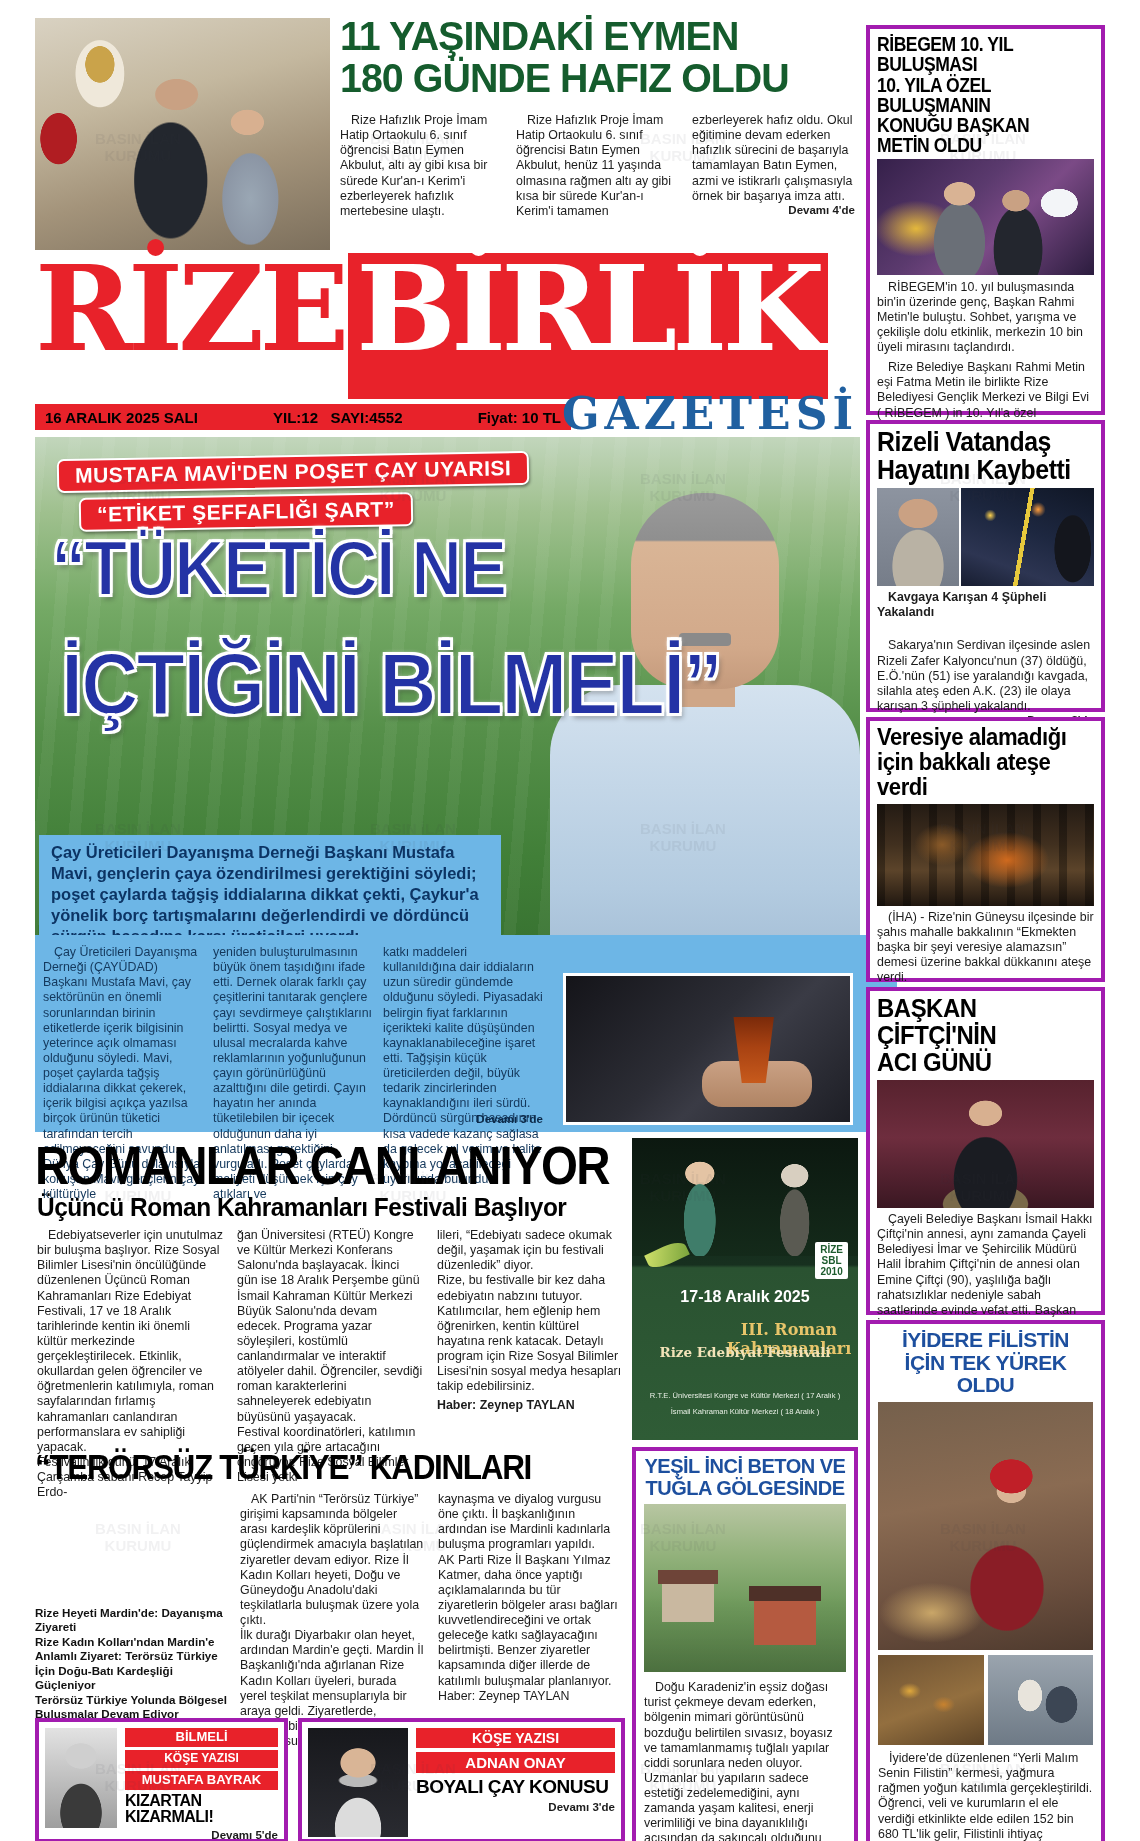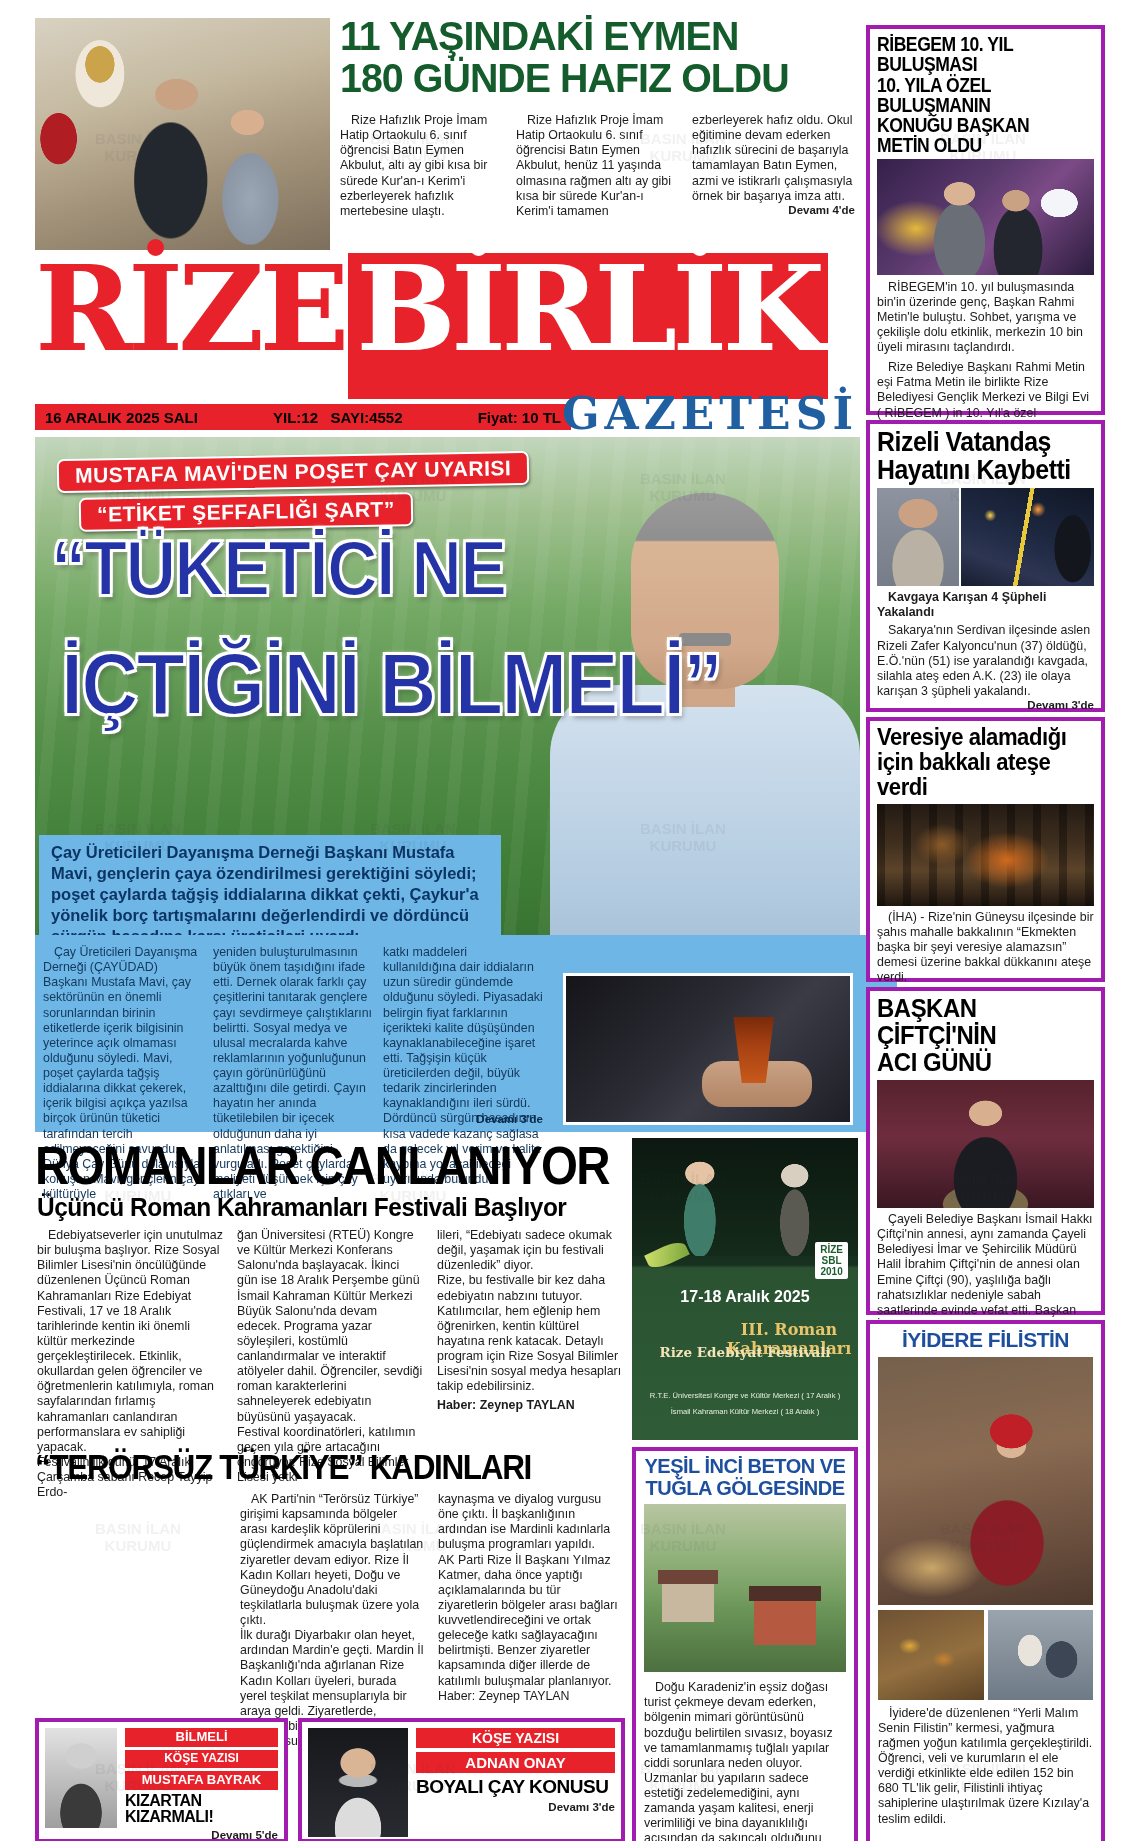--- a/index.html
+++ b/index.html
@@ -254,21 +254,21 @@
   <div class="abs box" style="left:866px;top:420px;width:239px;height:292px;padding:4px 7px;">
     <div class="rail-head-black" style="font-size:27px;">
       <div class="cond" style="transform:scaleX(.92);">Rizeli Vatandaş</div>
       <div class="cond" style="transform:scaleX(.92);">Hayatını Kaybetti</div>
     </div>
     <div style="position:relative;width:100%;height:98px;margin:4px 0;display:flex;gap:2px;">
       <div class="ph-rizeli-l" style="width:38%;height:100%;"></div>
       <div class="ph-rizeli-r" style="width:62%;height:100%;"></div>
     </div>
     <div class="bodytxt indent" style="font-weight:bold;">Kavgaya Karışan 4 Şüpheli Yakalandı</div>
-    <div class="bodytxt indent" style="margin-top:3px;">Sakarya'nın Serdivan ilçesinde aslen Rizeli Zafer Kalyoncu'nun (37) öldüğü, E.Ö.'nün (51) ise yaralandığı kavgada, silahla ateş eden A.K. (23) ile olaya karışan 3 şüpheli yakalandı.</div>
+    <div class="bodytxt indent" style="margin-top:18px;">Sakarya'nın Serdivan ilçesinde aslen Rizeli Zafer Kalyoncu'nun (37) öldüğü, E.Ö.'nün (51) ise yaralandığı kavgada, silahla ateş eden A.K. (23) ile olaya karışan 3 şüpheli yakalandı.</div>
     <div class="cont">Devamı 3'de</div>
   </div>
 
   <div class="abs box" style="left:866px;top:717px;width:239px;height:265px;padding:4px 7px;">
     <div class="rail-head-black" style="font-size:24px;">
       <div class="cond" style="transform:scaleX(.92);">Veresiye alamadığı</div>
       <div class="cond" style="transform:scaleX(.92);">için bakkalı ateşe verdi</div>
     </div>
     <div class="photo ph-veresiye" style="position:relative;width:100%;height:102px;margin:4px 0;"></div>
     <div class="bodytxt indent">(İHA) - Rize'nin Güneysu ilçesinde bir şahıs mahalle bakkalının “Ekmekten başka bir şeyi veresiye alamazsın” demesi üzerine bakkal dükkanını ateşe verdi.</div>
@@ -308,20 +308,23 @@
 2010</div>
     <div class="abs poster-date" style="left:0;top:150px;width:100%;">17-18 Aralık 2025</div>
     <div class="abs poster-t1" style="left:0;top:182px;width:100%;">III. Roman Kahramanları</div>
     <div class="abs poster-t2" style="left:0;top:206px;width:100%;">Rize Edebiyat Festivali</div>
     <div class="abs poster-venue" style="left:0;top:252px;width:100%;">R.T.E. Üniversitesi Kongre ve Kültür Merkezi ( 17 Aralık )</div>
     <div class="abs poster-venue" style="left:0;top:268px;width:100%;">İsmail Kahraman Kültür Merkezi ( 18 Aralık )</div>
   </div>
 
   <div class="abs teror-head cond" style="left:35px;top:1447px;transform:scaleX(.9);">“TERÖRSÜZ TÜRKİYE” KADINLARI</div>
 
+  <div class="abs teror-caption" style="left:35px;top:1606px;width:196px;">Rize Heyeti Mardin'de: Dayanışma Ziyareti
+Rize Kadın Kolları'ndan Mardin'e Anlamlı Ziyaret: Terörsüz Türkiye İçin Doğu-Batı Kardeşliği Güçleniyor
+Terörsüz Türkiye Yolunda Bölgesel Buluşmalar Devam Ediyor</div>
 
   <div class="abs teror-cols" style="left:240px;top:1492px;width:385px;height:220px;">
     <div class="bodytxt indent">AK Parti'nin “Terörsüz Türkiye” girişimi kapsamında bölgeler arası kardeşlik köprülerini güçlendirmek amacıyla başlatılan ziya­retler devam ediyor. Rize İl Kadın Kolları heyeti, Doğu ve Güneydoğu Anadolu'daki teşkilatlarla buluşmak üzere yola çıktı.
 İlk durağı Diyarbakır olan heyet, ardından Mardin'e geçti. Mardin İl Başkanlığı'nda ağırlanan Rize Kadın Kolları üyeleri, burada yerel teşkilat mensuplarıyla bir araya geldi. Ziyaretlerde, terörsüz bir Türkiye hedefi doğrultusunda</div>
     <div class="bodytxt">kaynaşma ve diyalog vurgusu öne çıktı. İl başkanlığının ardından ise Mardinli kadınlarla buluşma programları yapıldı.
 AK Parti Rize İl Başkanı Yılmaz Katmer, daha önce yaptığı açıklamalarında bu tür ziyaretlerin bölgeler arası bağları kuvvetlendireceğini ve ortak geleceğe katkı sağlayacağını belirtmişti. Benzer ziyaretler kapsamında diğer illerde de katılımlı buluşmalar planlanıyor.
 Haber: Zeynep TAYLAN</div>
   </div>
 
   <div class="abs box colbox" style="left:35px;top:1718px;width:253px;height:125px;">
@@ -356,20 +359,21 @@
       <div class="house" style="left:110px;top:95px;width:62px;height:46px;background:#b55a40;"></div>
       <div class="roof" style="left:105px;top:82px;width:72px;height:15px;background:#4e3028;"></div>
     </div>
     <div class="bodytxt indent">Doğu Karadeniz'in eşsiz doğası turist çekmeye devam ederken, bölgenin mimari görüntüsünü bozduğu belirtilen sıvasız, boyasız ve tamamlanmamış tuğlalı yapılar ciddi sorunlara neden oluyor. Uzmanlar bu yapıların sadece estetiği zedelemediğini, aynı zamanda yaşam kalitesi, enerji verimliliği ve bina dayanıklılığı açısından da sakıncalı olduğunu vurguluyor.</div>
 
   </div>
 
   <div class="abs box" style="left:866px;top:1320px;width:239px;height:525px;padding:5px 8px;">
     <div class="rail-head-blue" style="font-size:21px;">
       <div>İYİDERE FİLİSTİN</div>
+      <div>İÇİN TEK YÜREK OLDU</div>
     </div>
     <div class="photo ph-iyidere-big" style="position:relative;width:100%;height:248px;margin:5px 0;"></div>
     <div style="display:flex;gap:4px;height:90px;">
       <div class="photo ph-iyidere-s1" style="position:relative;width:50%;height:100%;"></div>
       <div class="photo ph-iyidere-s2" style="position:relative;width:50%;height:100%;"></div>
     </div>
     <div class="bodytxt indent" style="margin-top:6px;">İyidere'de düzenlenen “Yerli Malım Senin Filistin” kermesi, yağmura rağmen yoğun katılımla gerçekleştirildi. Öğrenci, veli ve kurumların el ele verdiği etkinlikte elde edilen 152 bin 680 TL'lik gelir, Filistinli ihtiyaç sahiplerine ulaştırılmak üzere Kızılay'a teslim edildi.</div>
 
   </div>
 

